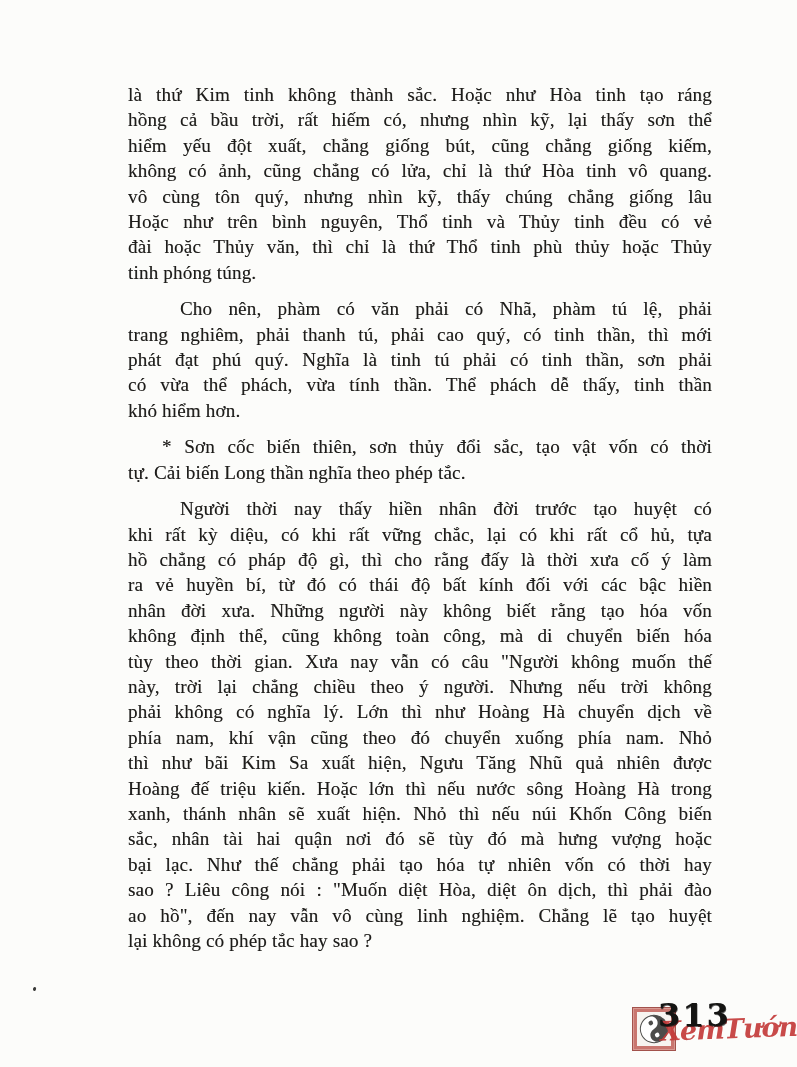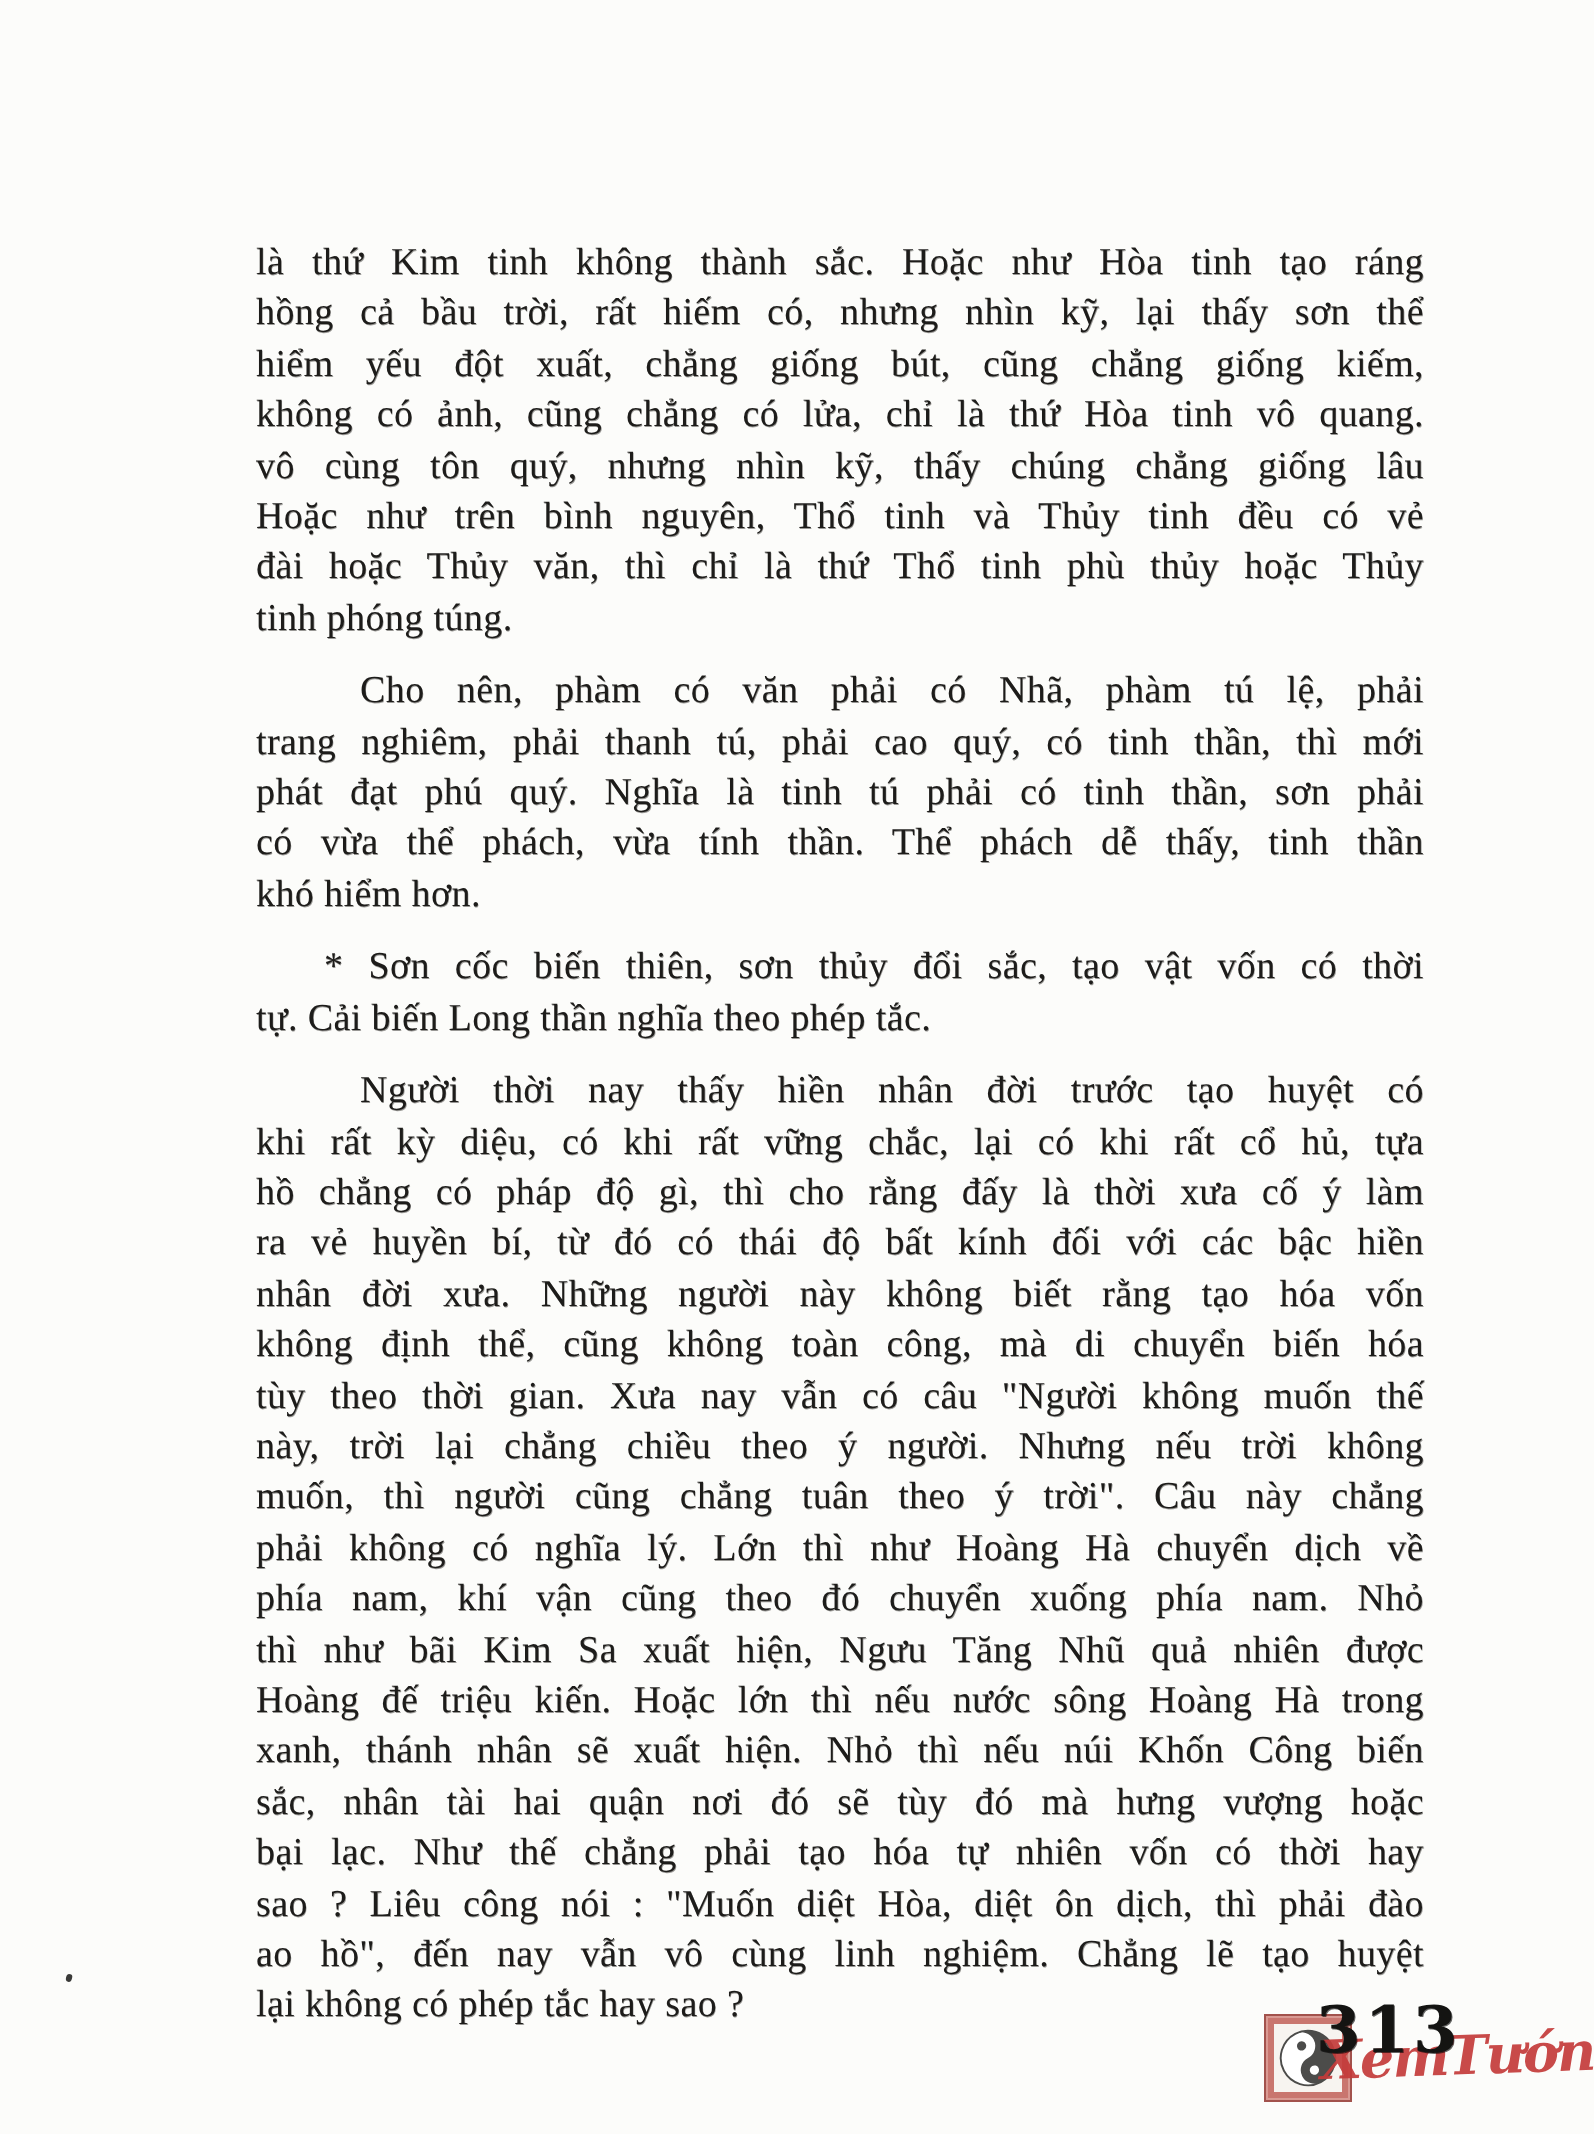--- a/index.html
+++ b/index.html
@@ -27,21 +27,21 @@
   .para{margin:0 0 11px 0;}
   .para:last-child{margin-bottom:16px;}
   .line{
     text-align:justify;
     text-align-last:justify;
     white-space:normal;
   }
   .line.last{text-align-last:left;}
   .para.body .line.first{text-indent:52px;}
   .para.note .line.first{text-indent:34px;}
-  .para.continuation .line.first{text-indent:0;margin-top:37px;}
+  .para.continuation .line.first{text-indent:0;}
   .ink-speck{
     position:absolute;
     left:33px;top:987px;
     width:3px;height:4px;
     background:#3a3a38;
     border-radius:50% 40% 50% 50%;
     transform:rotate(15deg);
   }
   .footer{
     position:absolute;
@@ -119,21 +119,20 @@
       </div>
       <div class="para body">
         <div class="line first">Người thời nay thấy hiền nhân đời trước tạo huyệt có</div>
         <div class="line">khi rất kỳ diệu, có khi rất vững chắc, lại có khi rất cổ hủ, tựa</div>
         <div class="line">hồ chẳng có pháp độ gì, thì cho rằng đấy là thời xưa cố ý làm</div>
         <div class="line">ra vẻ huyền bí, từ đó có thái độ bất kính đối với các bậc hiền</div>
         <div class="line">nhân đời xưa. Những người này không biết rằng tạo hóa vốn</div>
         <div class="line">không định thể, cũng không toàn công, mà di chuyển biến hóa</div>
         <div class="line">tùy theo thời gian. Xưa nay vẫn có câu "Người không muốn thế</div>
         <div class="line">này, trời lại chẳng chiều theo ý người. Nhưng nếu trời không</div>
-        <div class="line">muốn, thì người cũng chẳng tuân theo ý trời". Câu này chẳng</div>
         <div class="line">phải không có nghĩa lý. Lớn thì như Hoàng Hà chuyển dịch về</div>
         <div class="line">phía nam, khí vận cũng theo đó chuyển xuống phía nam. Nhỏ</div>
         <div class="line">thì như bãi Kim Sa xuất hiện, Ngưu Tăng Nhũ quả nhiên được</div>
         <div class="line">Hoàng đế triệu kiến. Hoặc lớn thì nếu nước sông Hoàng Hà trong</div>
         <div class="line">xanh, thánh nhân sẽ xuất hiện. Nhỏ thì nếu núi Khốn Công biến</div>
         <div class="line">sắc, nhân tài hai quận nơi đó sẽ tùy đó mà hưng vượng hoặc</div>
         <div class="line">bại lạc. Như thế chẳng phải tạo hóa tự nhiên vốn có thời hay</div>
         <div class="line">sao ? Liêu công nói : "Muốn diệt Hòa, diệt ôn dịch, thì phải đào</div>
         <div class="line">ao hồ", đến nay vẫn vô cùng linh nghiệm. Chẳng lẽ tạo huyệt</div>
         <div class="line last">lại không có phép tắc hay sao ?</div>

